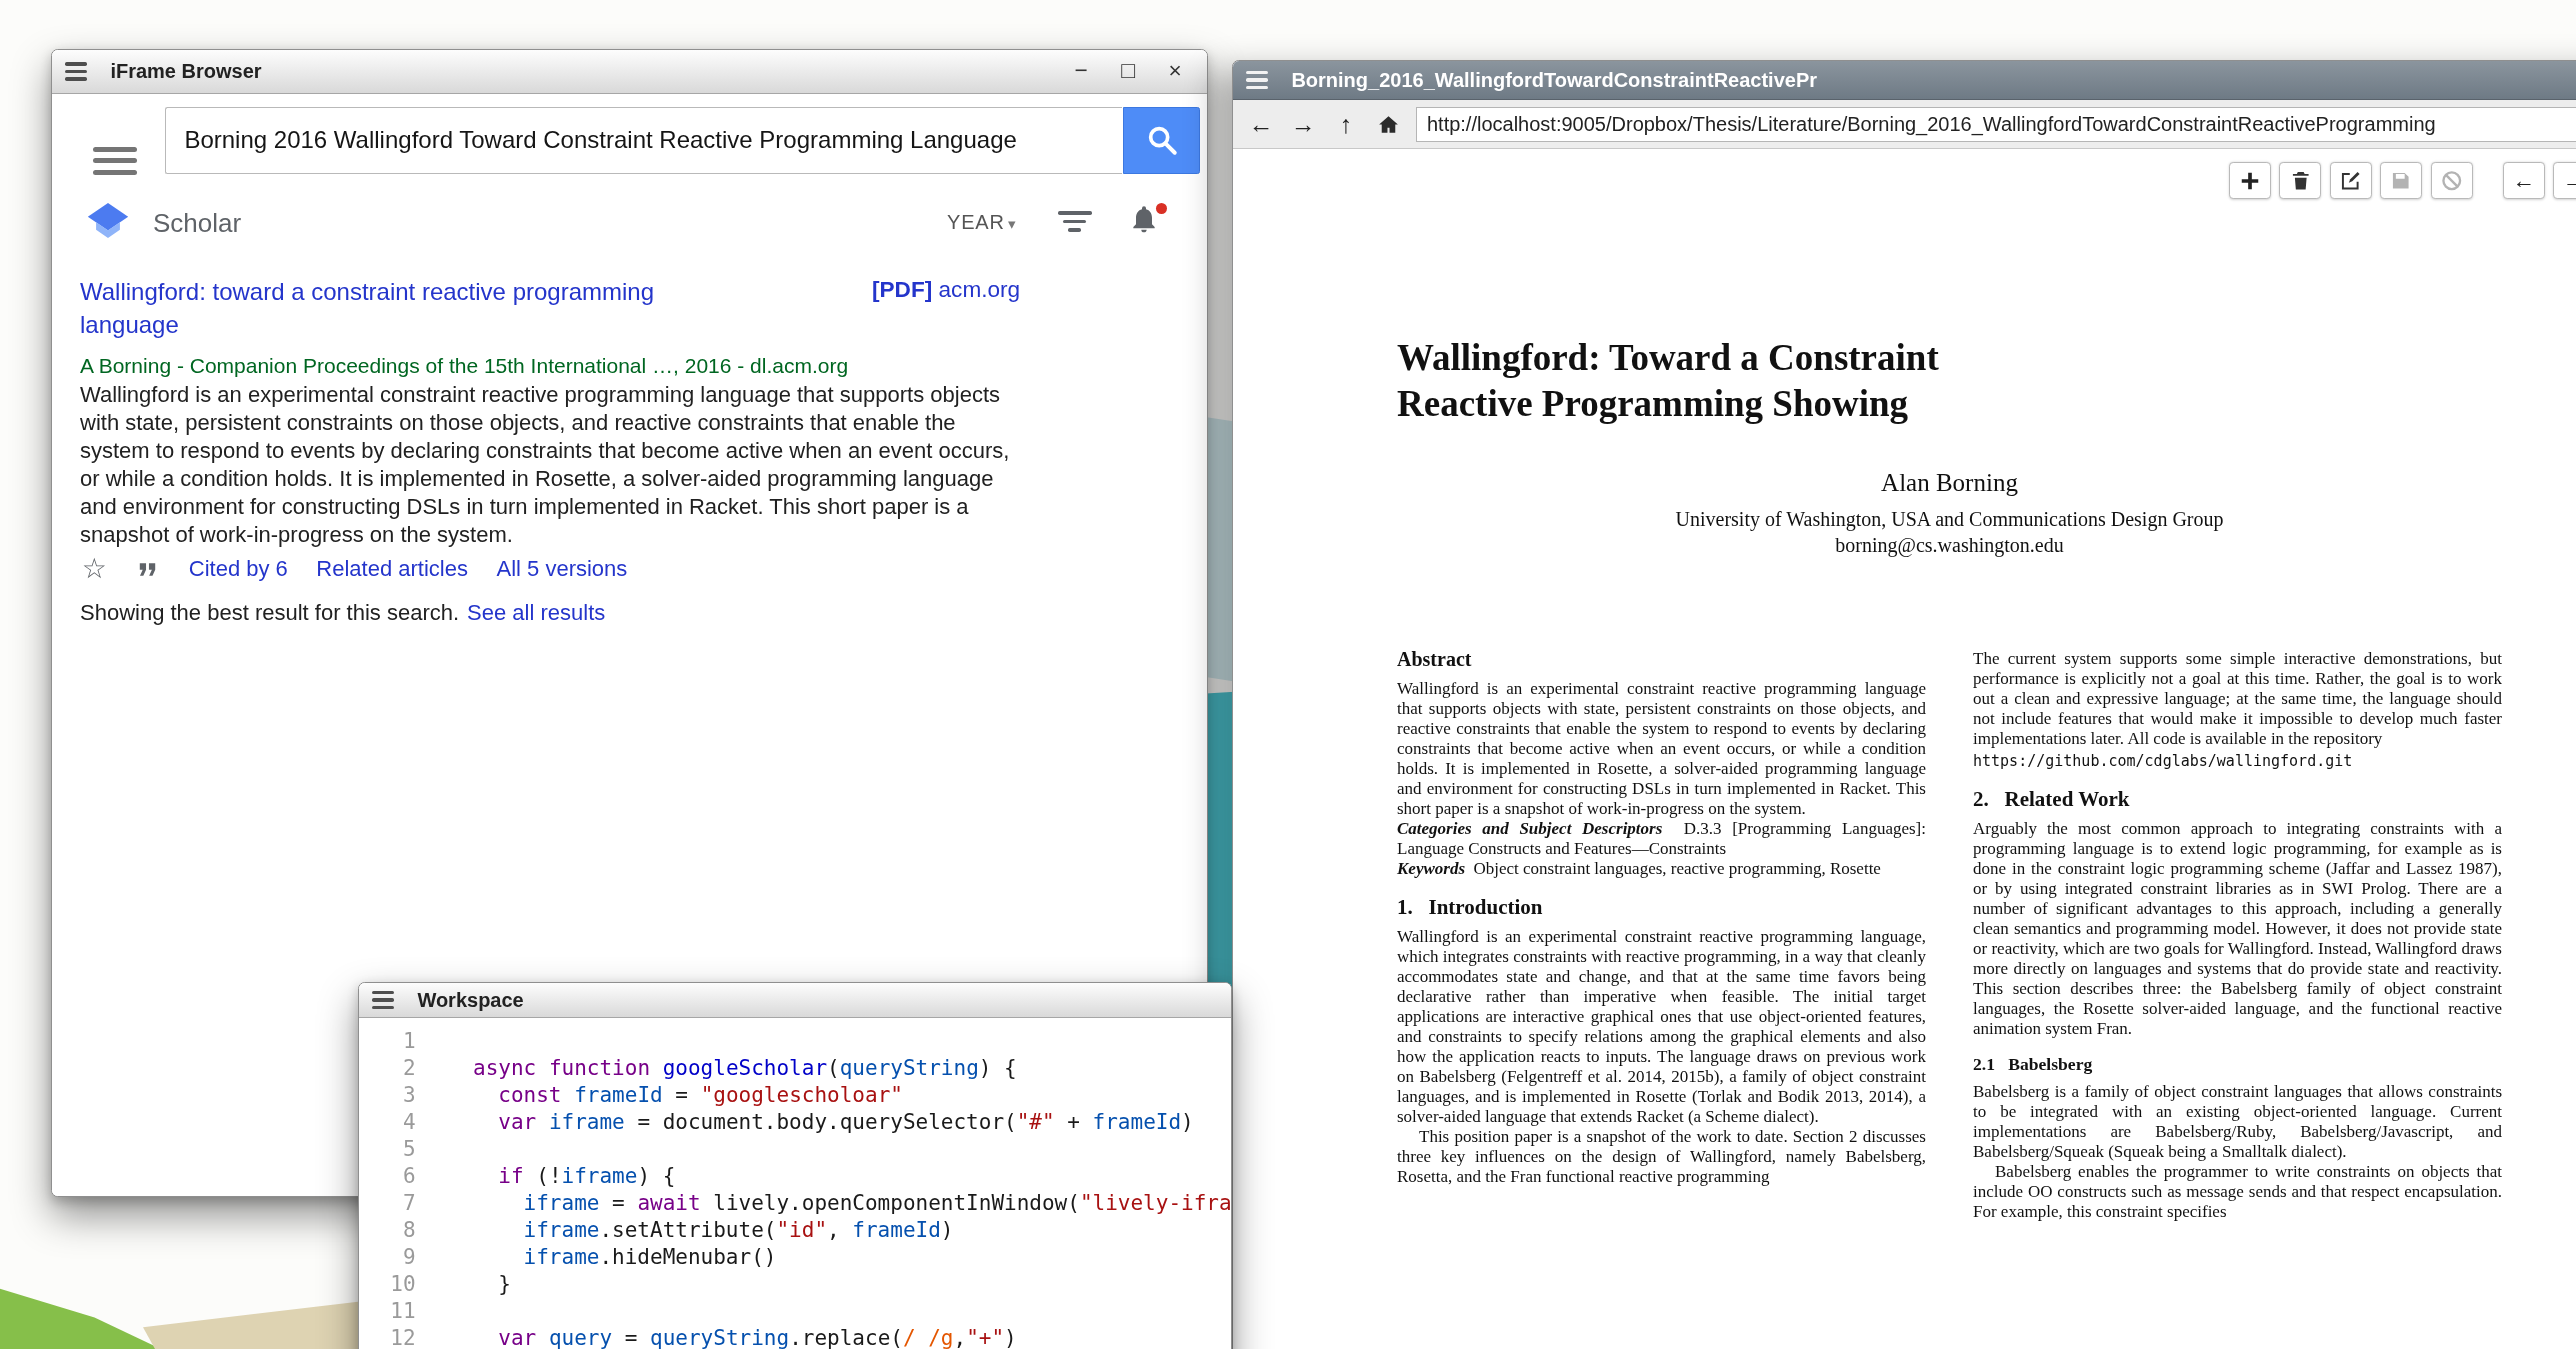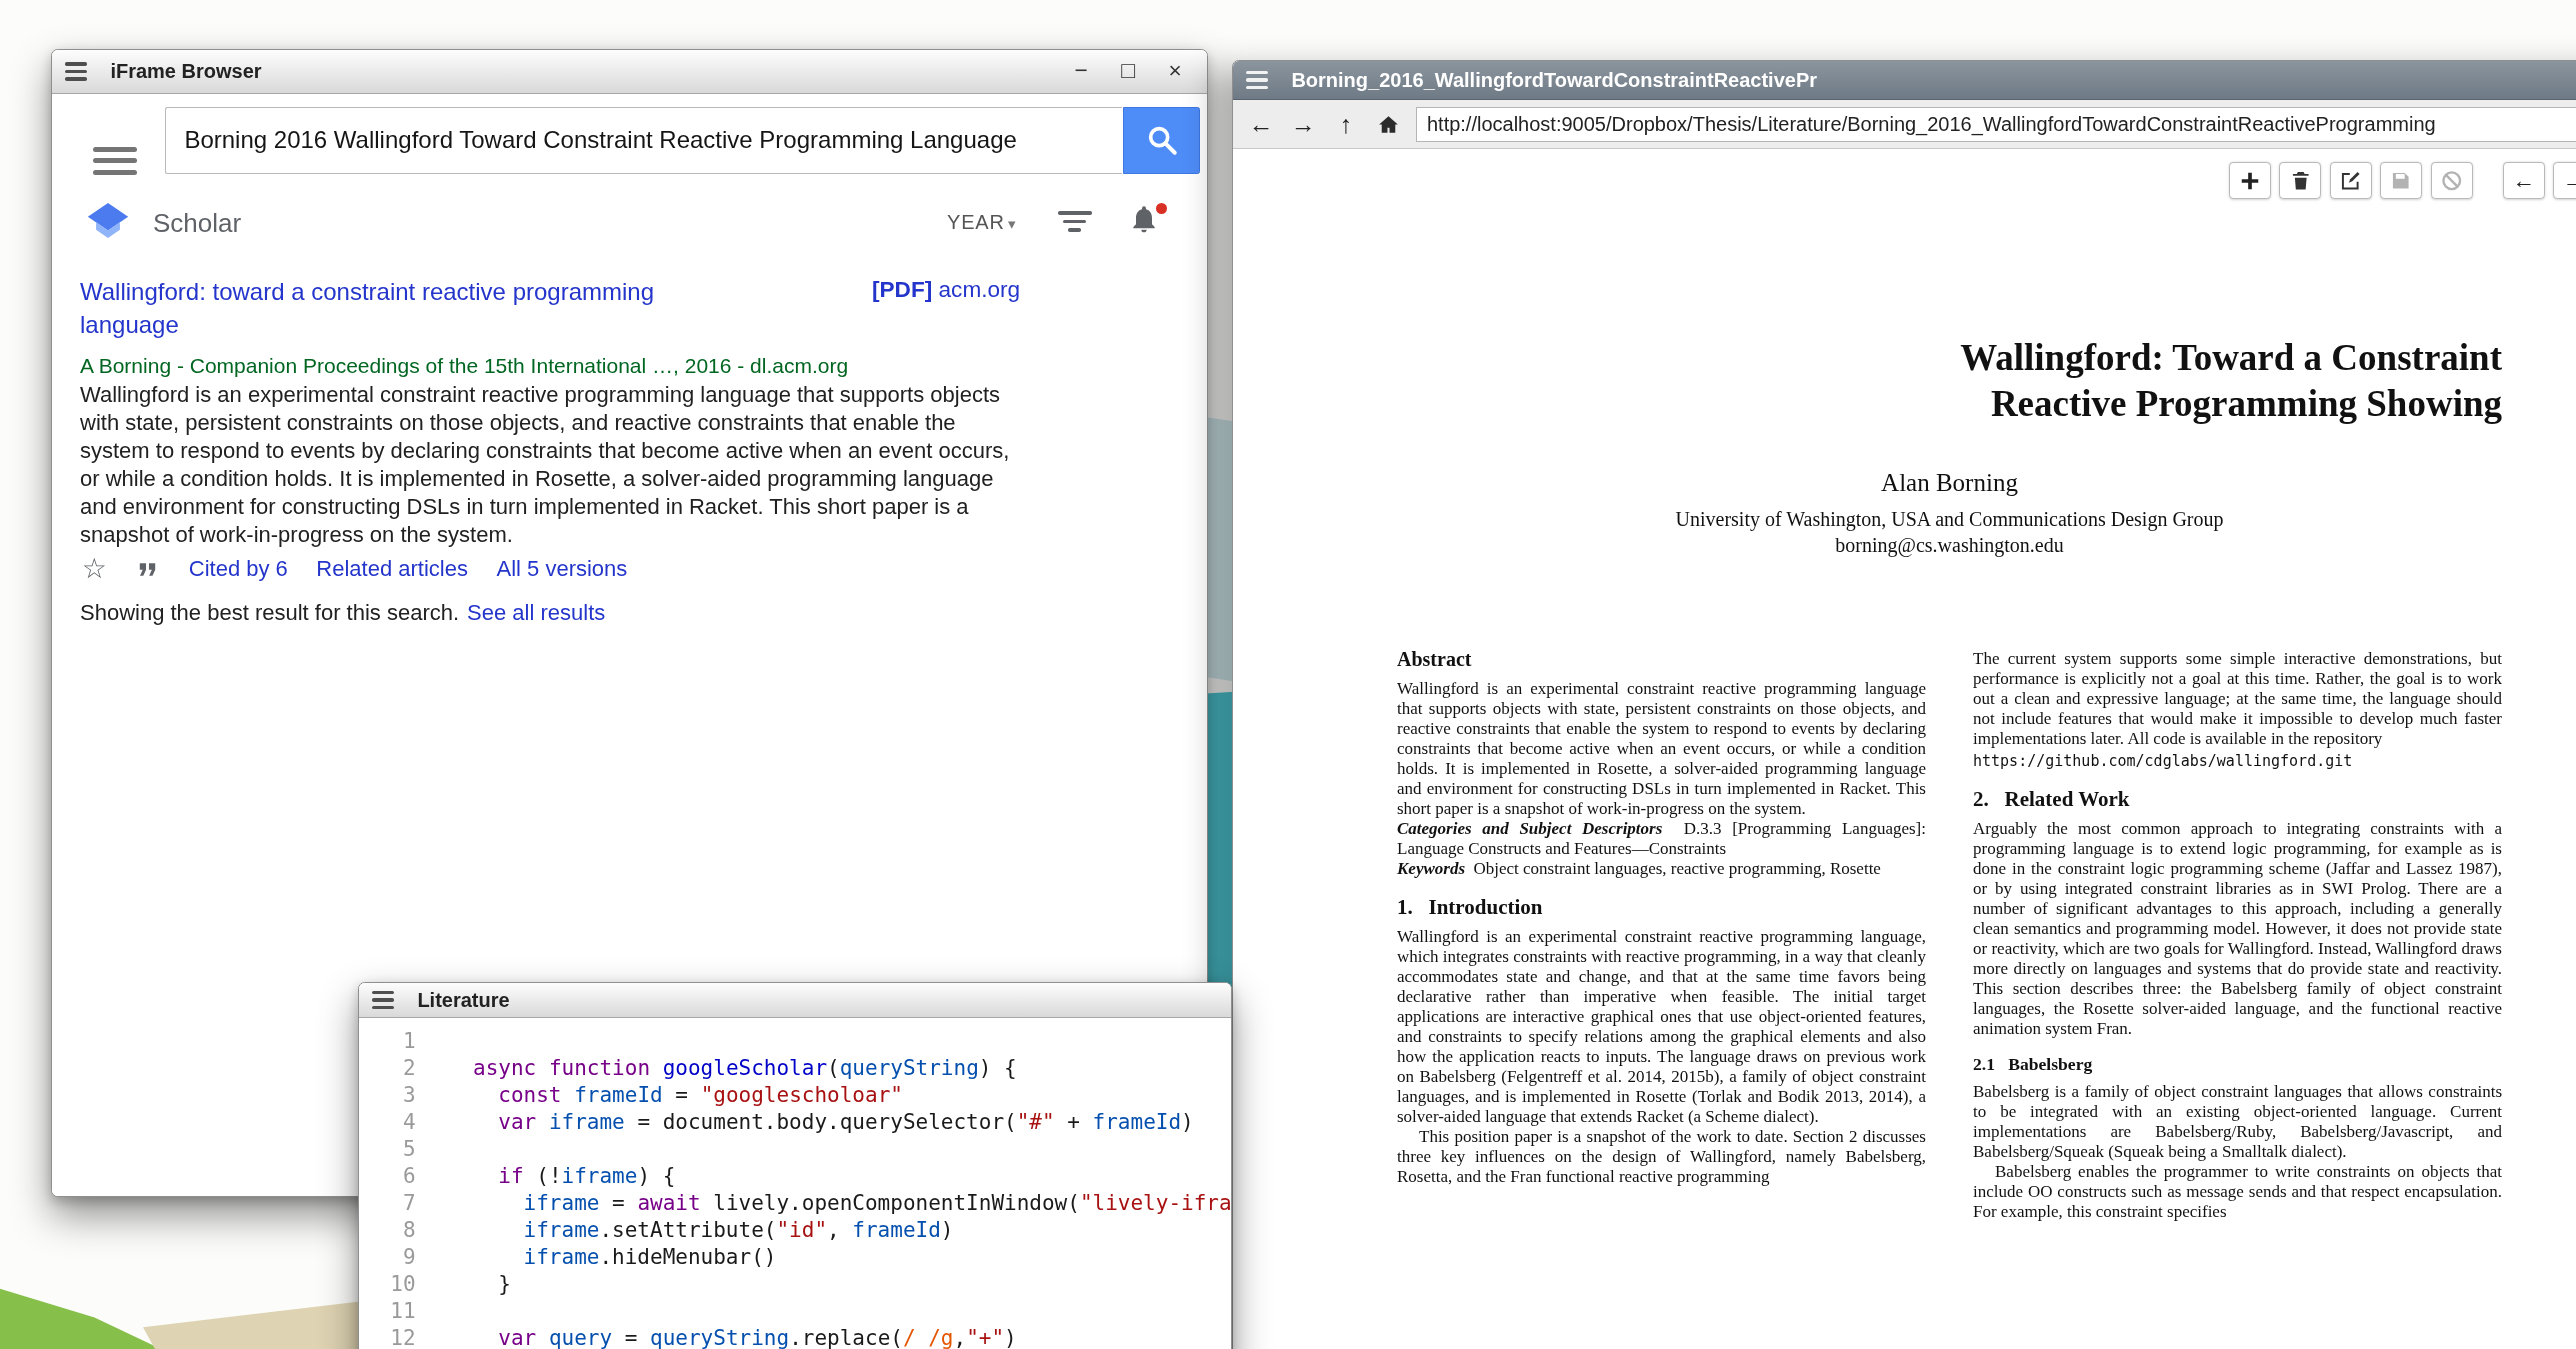--- a/index.html
+++ b/index.html
@@ -92,21 +92,21 @@
   .pdf-body{position:relative;height:calc(100% - 87px);background:#fff;overflow:hidden;border-radius:0 0 5.9px 5.9px}
   .doc-toolbar{position:absolute;top:13.4px;left:996px;display:flex;gap:8.4px;z-index:5}
   .doc-toolbar .group-gap{width:13.4px}
   .tool-btn{width:42px;height:37px;background:#fff;border:0.8px solid #b9b9b9;border-radius:4.2px;
             box-shadow:0 0.8px 2.5px rgba(0,0,0,.18);display:flex;align-items:center;justify-content:center;
             cursor:pointer;font-size:22.6px;color:#222;font-family:inherit}
   .tool-btn.disabled{color:#b3b3b3}
 
   
   .paper{position:absolute;inset:0;font-family:"Liberation Serif",serif;color:#111}
-  .paper-title{position:absolute;left:164px;top:186px;width:1105px;text-align:right;font-size:37px;font-weight:bold;line-height:46px}
+  .paper-title{position:absolute;left:164px;top:186px;width:1105px;text-align:left;font-size:37px;font-weight:bold;line-height:46px}
   .paper-title span{display:block}
   .paper-author{position:absolute;left:164px;top:320px;width:1105px;text-align:center;font-size:25px}
   .paper-affil{position:absolute;left:164px;top:359px;width:1105px;text-align:center;font-size:20px}
   .paper-email{position:absolute;left:164px;top:385px;width:1105px;text-align:center;font-size:20px}
   .columns{position:absolute;left:164px;top:500px;width:1105px;display:flex;gap:47px}
   .col{width:529px;font-size:17px;line-height:20px;text-align:justify}
   .col p{margin:0}
   .col p.indent{text-indent:22px}
   .h-abs{font-size:20px;font-weight:bold;margin:0 0 10px}
   .h-sec{font-size:21px;font-weight:bold;margin:18.4px 0 10px}
@@ -204,21 +204,21 @@
     </div>
   </section>
 
   <section class="window ws-win">
     <header class="titlebar light slim">
       <span class="burger">
           <i></i>
           <i></i>
           <i></i>
         </span>
-      <span class="win-title">Literature</span>
+      <span class="win-title">Workspace</span>
     </header>
     <div class="ws-body">
       <div class="gutter" id="gutter">
           <div>1</div>
           <div>2</div>
           <div>3</div>
           <div>4</div>
           <div>5</div>
           <div>6</div>
           <div>7</div>

